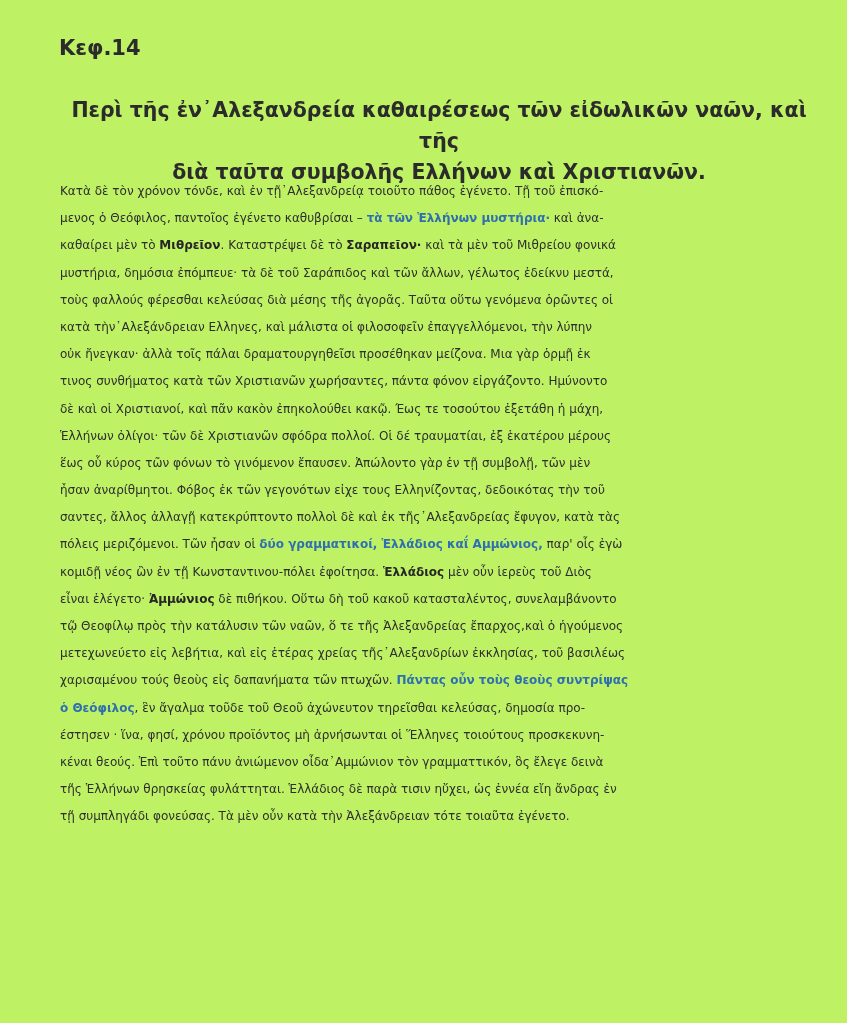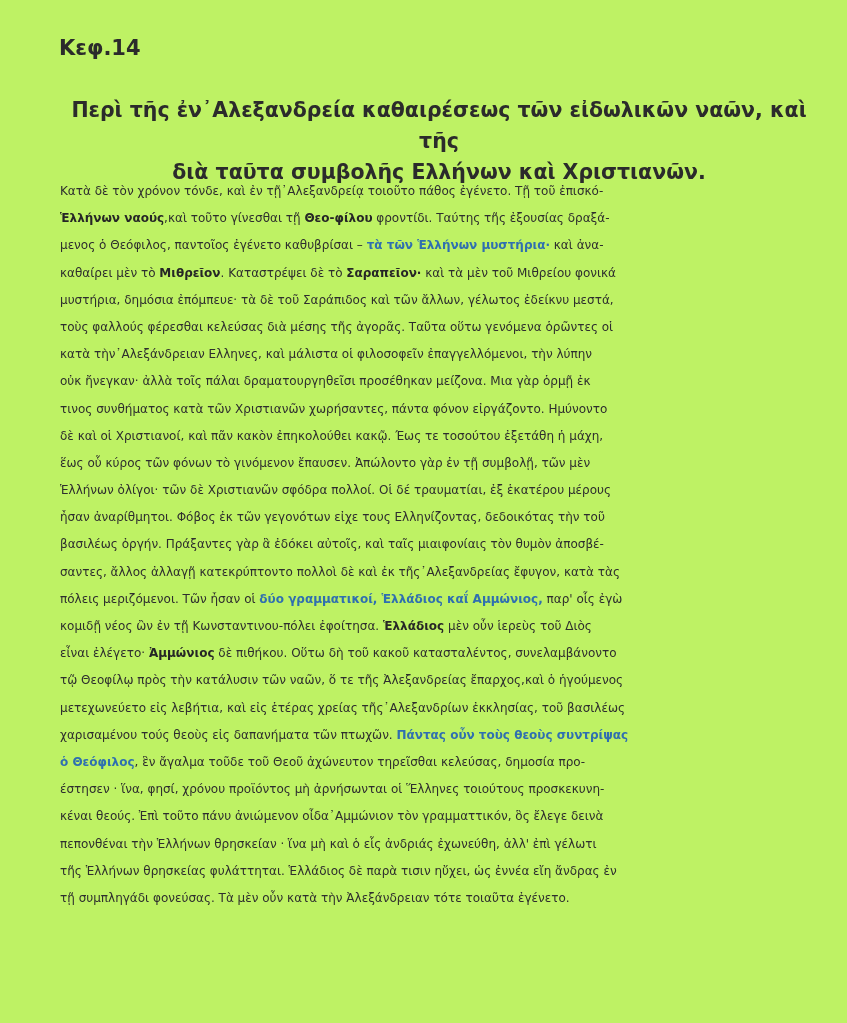--- a/index.html
+++ b/index.html
@@ -64,40 +64,37 @@
 <body>
 
 <div class="page">
   <div class="chapter">Κεφ.14</div>
   <div class="title">
     <div>Περὶ τῆς ἐν᾿Αλεξανδρεία καθαιρέσεως τῶν εἰδωλικῶν ναῶν, καὶ τῆς</div>
     <div>διὰ ταῦτα συμβολῆς Ελλήνων καὶ Χριστιανῶν.</div>
   </div>
   <div class="body-text" id="body-text">
       <span class="line"><span>Κατὰ δὲ τὸν χρόνον τόνδε, καὶ ἐν τῇ᾿Αλεξανδρείᾳ τοιοῦτο πάθος ἐγένετο. Τῇ τοῦ ἐπισκό-</span></span>
-      <span class="line"><span class="b">Ἑλλήνων ναούς</span><span>,καὶ τοῦτο γίνεσθαι τῇ </span><span class="b">Θεο-φίλου</span><span> φροντίδι. Ταύτης τῆς ἐξουσίας δραξά-</span></span>
       <span class="line"><span>μενος ὁ Θεόφιλος, παντοῖος ἐγένετο καθυβρίσαι – </span><span class="blue" style="color: rgb(47, 111, 176);">τὰ τῶν Ἑλλήνων μυστήρια·</span><span> καὶ ἀνα-</span></span>
       <span class="line"><span>καθαίρει μὲν τὸ </span><span class="b">Μιθρεῖον</span><span>. Καταστρέψει δὲ τὸ </span><span class="b">Σαραπεῖον·</span><span> καὶ τὰ μὲν τοῦ Μιθρείου φονικά</span></span>
       <span class="line"><span>μυστήρια, δημόσια ἐπόμπευε· τὰ δὲ τοῦ Σαράπιδος καὶ τῶν ἄλλων, γέλωτος ἐδείκνυ μεστά,</span></span>
       <span class="line"><span>τοὺς φαλλούς φέρεσθαι κελεύσας διὰ μέσης τῆς ἀγορᾶς. Ταῦτα οὕτω γενόμενα ὁρῶντες οἱ</span></span>
       <span class="line"><span>κατὰ τὴν᾿Αλεξάνδρειαν Ελληνες, καὶ μάλιστα οἱ φιλοσοφεῖν ἐπαγγελλόμενοι, τὴν λύπην</span></span>
       <span class="line"><span>οὐκ ἤνεγκαν· ἀλλὰ τοῖς πάλαι  δραματουργηθεῖσι προσέθηκαν μείζονα. Μια γὰρ ὁρμῇ ἐκ</span></span>
       <span class="line"><span>τινος συνθήματος κατὰ τῶν Χριστιανῶν χωρήσαντες, πάντα φόνον εἰργάζοντο. Ημύνοντο</span></span>
       <span class="line"><span>δὲ καὶ οἱ Χριστιανοί, καὶ πᾶν κακὸν ἐπηκολούθει κακῷ. Έως τε τοσούτου ἐξετάθη ἡ μάχη,</span></span>
+      <span class="line"><span>Ἑλλήνων ὀλίγοι· τῶν δὲ Χριστιανῶν σφόδρα πολλοί. Οἱ δέ τραυματίαι, ἐξ ἑκατέρου μέρους</span></span>
       <span class="line"><span>ἕως οὗ κύρος τῶν φόνων τὸ γινόμενον ἔπαυσεν. Ἀπώλοντο γὰρ ἐν τῇ συμβολῇ, τῶν μὲν</span></span>
-      <span class="line"><span>Ἑλλήνων ὀλίγοι· τῶν δὲ Χριστιανῶν σφόδρα πολλοί. Οἱ δέ τραυματίαι, ἐξ ἑκατέρου μέρους</span></span>
       <span class="line"><span>ἦσαν ἀναρίθμητοι. Φόβος ἐκ τῶν γεγονότων εἰχε τους Ελληνίζοντας, δεδοικότας τὴν τοῦ</span></span>
-      <span class="line"><span>βασιλέως ὀργήν. Πράξαντες γὰρ ἃ ἐδόκει αὐτοῖς, καὶ ταῖς μιαιφονίαις τὸν θυμὸν ἀποσβέ-</span></span>
       <span class="line"><span>σαντες, ἄλλος ἀλλαγῇ κατεκρύπτοντο πολλοὶ δὲ καὶ ἐκ τῆς᾿Αλεξανδρείας ἔφυγον, κατὰ τὰς</span></span>
       <span class="line"><span>πόλεις μεριζόμενοι. Τῶν ἦσαν οἱ </span><span class="blue" style="color: rgb(47, 111, 176);">δύο γραμματικοί, Ἑλλάδιος καΐ Αμμώνιος,</span><span> παρ' οἷς ἐγὼ</span></span>
       <span class="line"><span>κομιδῇ νέος ὢν ἐν τῇ Κωνσταντινου-πόλει ἐφοίτησα. </span><span class="b">Ἑλλάδιος</span><span> μὲν οὖν ἱερεὺς τοῦ Διὸς</span></span>
       <span class="line"><span>εἶναι ἐλέγετο· </span><span class="b">Ἀμμώνιος</span><span> δὲ πιθήκου. Οὕτω δὴ τοῦ κακοῦ κατασταλέντος, συνελαμβάνοντο</span></span>
       <span class="line"><span>τῷ Θεοφίλῳ πρὸς τὴν κατάλυσιν τῶν ναῶν, ὅ τε τῆς Ἀλεξανδρείας ἔπαρχος,καὶ ὁ ἡγούμενος</span></span>
       <span class="line"><span>μετεχωνεύετο εἰς λεβήτια, καὶ εἰς ἑτέρας χρείας τῆς᾿Αλεξανδρίων ἐκκλησίας, τοῦ βασιλέως</span></span>
       <span class="line"><span>χαρισαμένου τούς θεοὺς εἰς δαπανήματα τῶν πτωχῶν. </span><span class="blue" style="color: rgb(47, 111, 176);">Πάντας οὖν τοὺς θεοὺς συντρίψας</span></span>
       <span class="line"><span class="blue" style="color: rgb(47, 111, 176); text-align: center;">ὁ Θεόφιλος</span><span>, ἓν ἄγαλμα τοῦδε τοῦ Θεοῦ ἀχώνευτον τηρεῖσθαι κελεύσας, δημοσία προ-</span></span>
       <span class="line"><span>έστησεν · ἵνα, φησί, χρόνου προϊόντος μὴ ἀρνήσωνται οἱ Ἕλληνες τοιούτους προσκεκυνη-</span></span>
       <span class="line"><span>κέναι θεούς. Ἐπὶ τοῦτο πάνυ ἀνιώμενον οἶδα᾿Αμμώνιον τὸν γραμματτικόν, ὃς ἔλεγε δεινὰ</span></span>
-      <span class="line"><span>πεπονθέναι τὴν Ἑλλήνων θρησκείαν · ἵνα μὴ καὶ ὁ εἷς ἀνδριάς ἐχωνεύθη, ἀλλ' ἐπὶ γέλωτι</span></span>
       <span class="line"><span>τῆς Ἑλλήνων θρησκείας φυλάττηται. Ἑλλάδιος δὲ παρὰ τισιν ηὔχει, ὡς ἐννέα εἴη ἄνδρας ἐν</span></span>
       <span class="line"><span>τῇ συμπληγάδι φονεύσας. Τὰ μὲν οὖν κατὰ τὴν Ἀλεξάνδρειαν τότε τοιαῦτα ἐγένετο.</span></span>
     </div>
 </div>
 
 </body></html>

